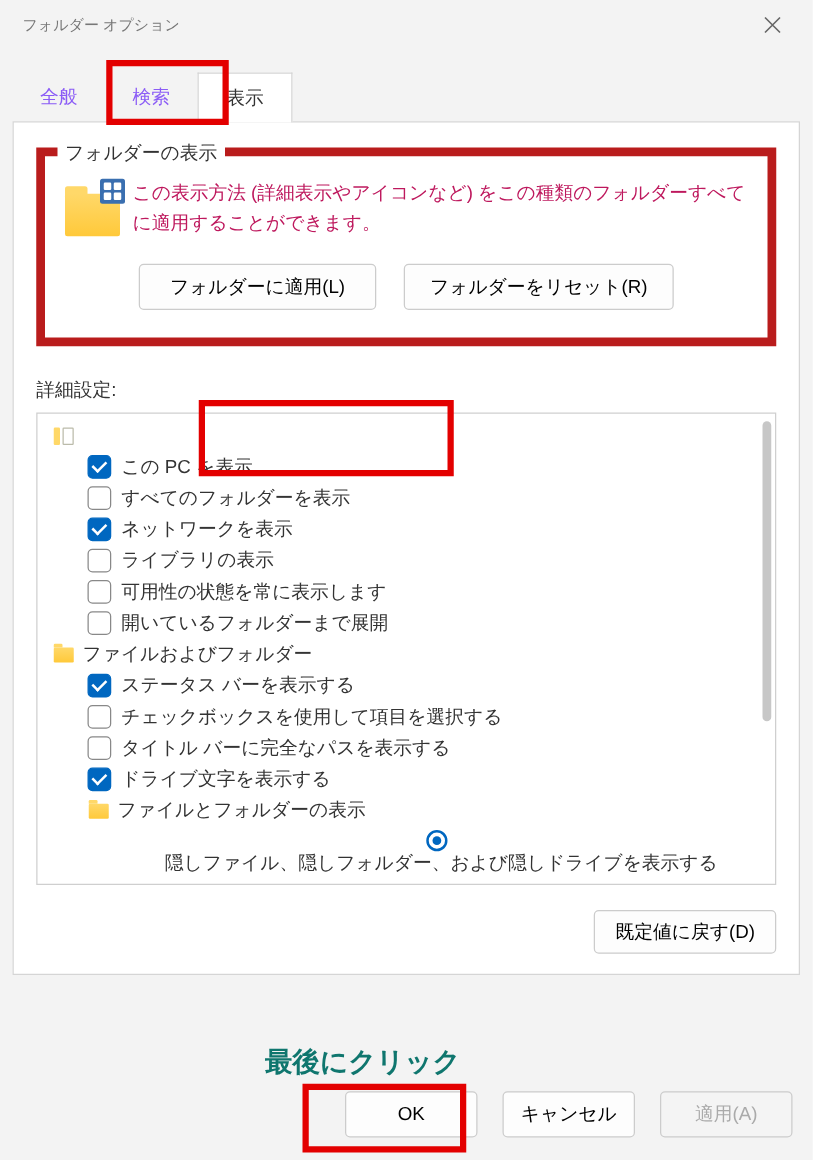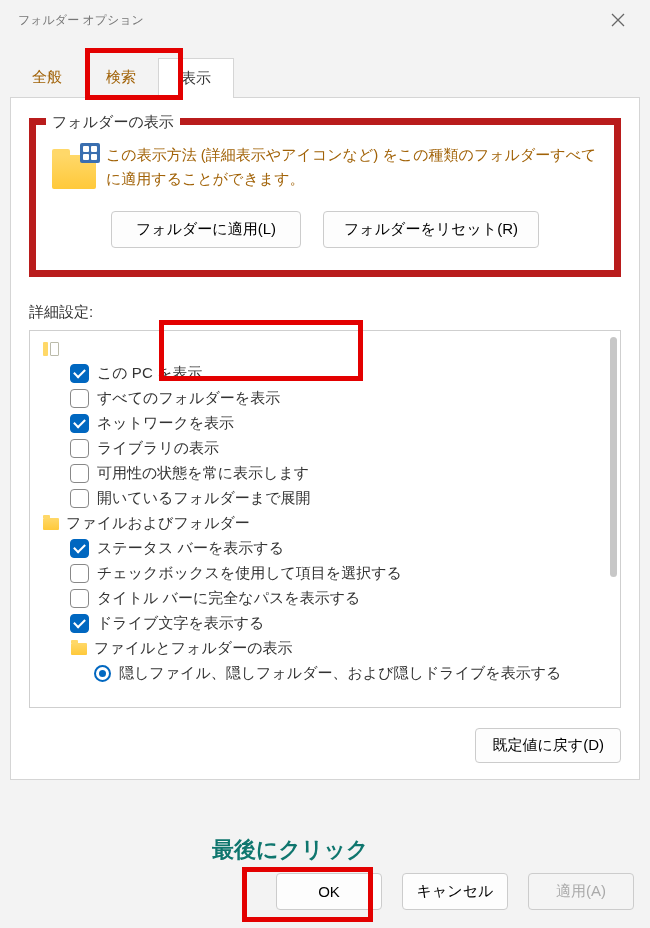--- a/index.html
+++ b/index.html
@@ -38,21 +38,21 @@
     }
     .tabs {
       display: flex;
       padding: 0 10px;
       margin-top: 18px;
       position: relative;
     }
     .tab {
       padding: 10px 22px;
       font-size: 15px;
-      color: #a16207;
+      color: #8b5cf6;
       cursor: pointer;
       background: #f3f3f3;
       border: none;
     }
     .tab.active {
       background: #ffffff;
       color: #333;
       border: 1px solid #d5d5d5;
       border-bottom: none;
       z-index: 2;
@@ -133,21 +133,21 @@
       grid-template-rows: repeat(2, 1fr);
       gap: 2px;
       padding: 3px;
     }
     .folder-overlay span {
       background: #fff;
       border-radius: 1px;
     }
     .folder-desc {
       font-size: 15px;
-      color: #a16207;
+      color: #be185d;
       line-height: 1.6;
     }
     .folder-buttons {
       display: flex;
       gap: 22px;
       margin-top: 20px;
       justify-content: center;
     }
     .btn {
       padding: 8px 20px;
@@ -194,21 +194,21 @@
     }
     .tree-node {
       display: flex;
       align-items: center;
       padding: 3px 6px;
       font-size: 15px;
       color: #333;
     }
     .tree-node.level-1 { padding-left: 10px; }
     .tree-node.level-2 { padding-left: 38px; }
-    .tree-node.level-3 { padding-left: 62px; }
+    .tree-node.level-3 { padding-left: 62px; flex-direction: column; }
     .node-icon {
       width: 18px;
       height: 18px;
       margin-right: 6px;
       flex-shrink: 0;
       display: inline-flex;
       align-items: center;
       justify-content: center;
     }
     .folder-mini {

